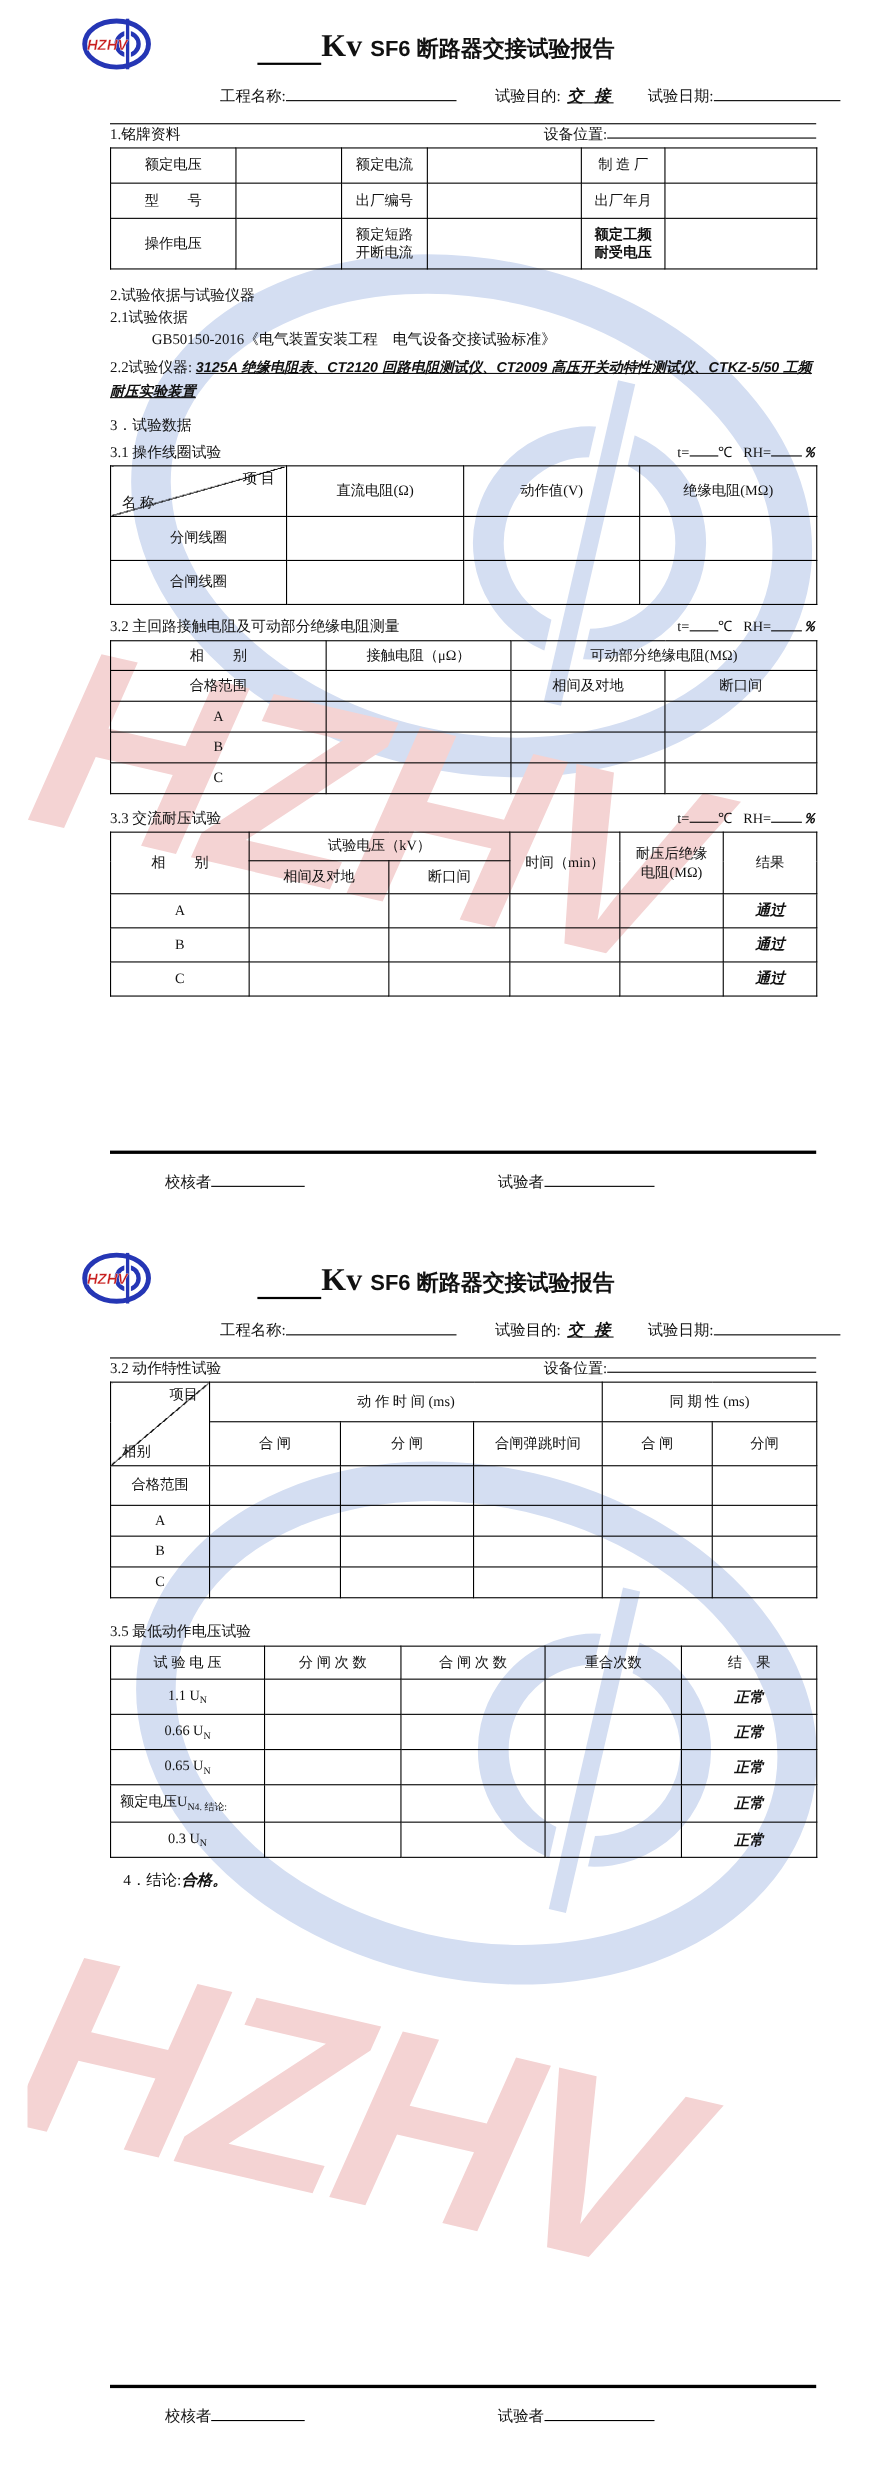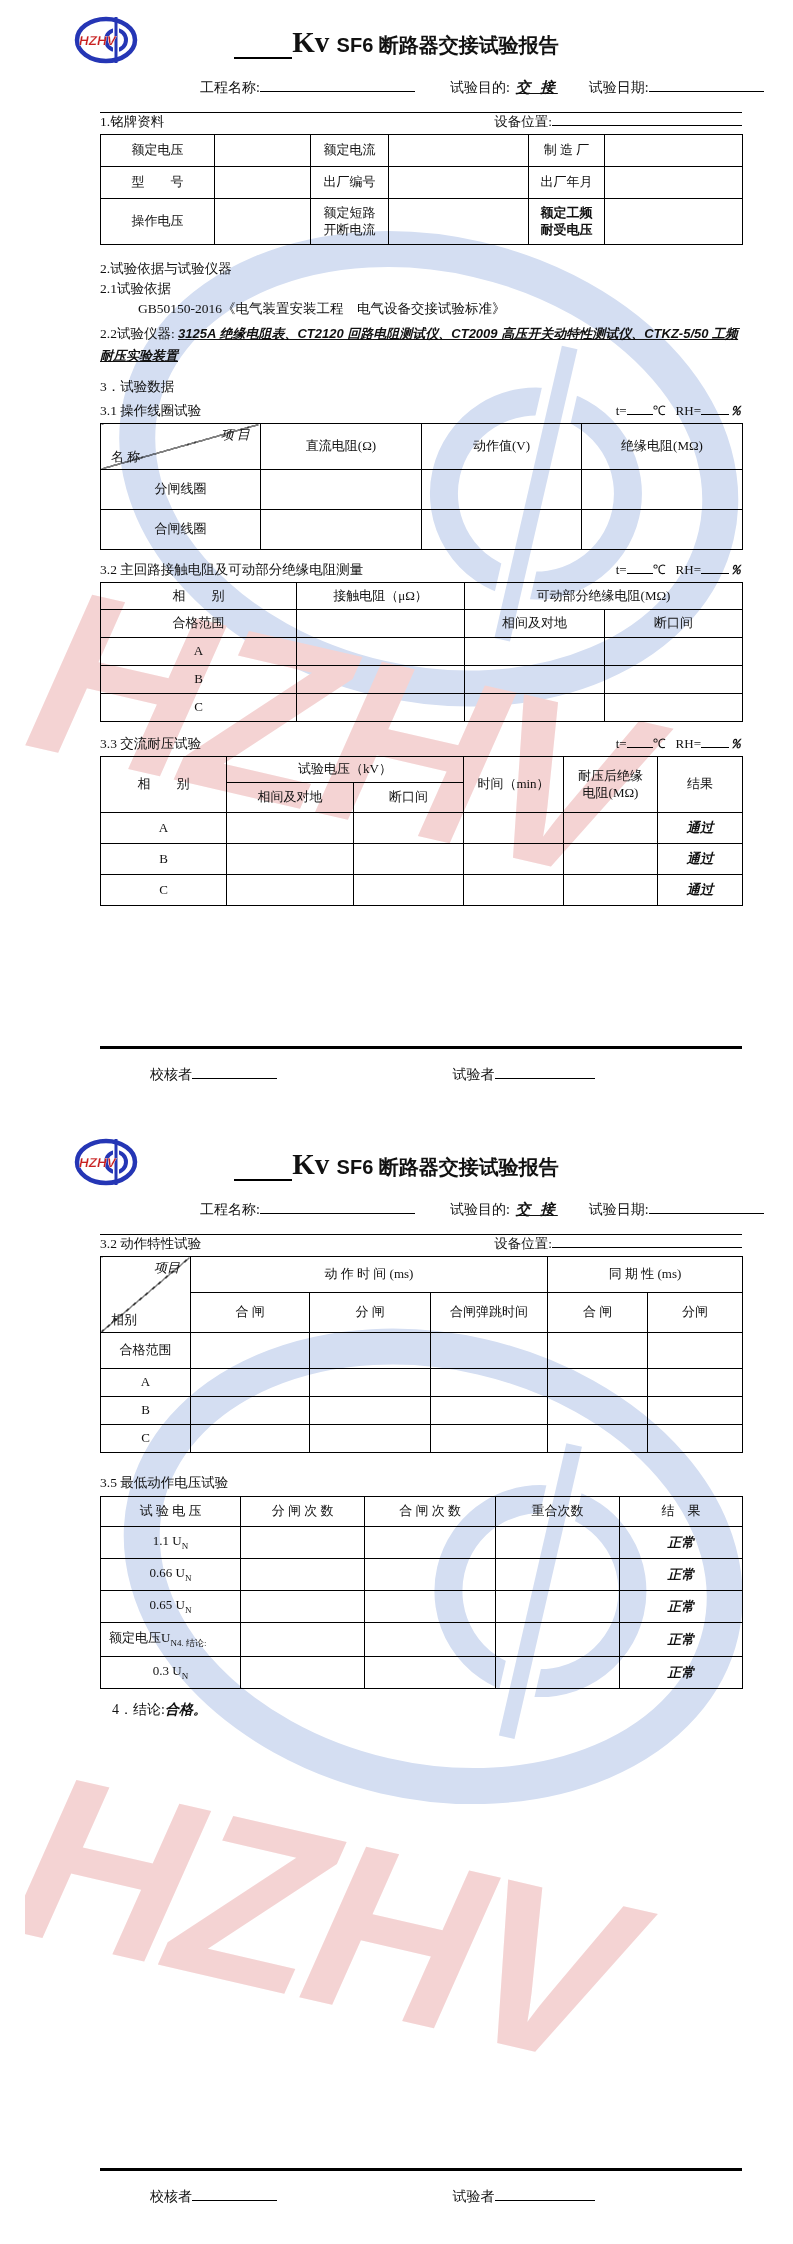--- a/index.html
+++ b/index.html
@@ -23,21 +23,21 @@
   .secrow{display:flex;justify-content:space-between;align-items:flex-end;margin-top:8px;margin-bottom:3px;}
   .sec-title{font-size:13.5px;}
   .plain{margin:0;line-height:20px;}
   .env{white-space:nowrap;font-size:13px;}
   .envgap{display:inline-block;width:10px;}
   .pct{font-family:"Liberation Sans",sans-serif;font-weight:bold;font-style:italic;}
   
   table{border-collapse:collapse;table-layout:fixed;width:642px;background:transparent;}
   td{border:1px solid #000;text-align:center;vertical-align:middle;padding:0 2px;font-size:13px;line-height:1.3;overflow:hidden;}
   .diag{position:relative;background-image:linear-gradient(to bottom right,transparent calc(50% - 1px),#000 calc(50% - 1px),#000 50%,transparent 50%);}
-  .diag .dt{position:absolute;top:3px;right:10px;font-style:italic;}
+  .diag .dt{position:absolute;top:3px;right:10px;}
   .diag .db{position:absolute;bottom:3px;left:10px;}
   .bold2{font-family:"Liberation Sans",sans-serif;font-weight:bold;}
   .pass{font-family:"Liberation Sans",sans-serif;font-weight:bold;font-style:italic;font-size:13.5px;}
   .instr{font-family:"Liberation Sans",sans-serif;font-weight:bold;font-style:italic;text-decoration:underline;font-size:13px;line-height:22px;}
   .sub9{font-size:9px;}
   
   .page-footer{position:absolute;left:100px;right:51px;top:1046px;}
   .thick{border-top:3px solid #000;}
   .sigrow{margin-top:14px;white-space:nowrap;font-size:14px;}
   .sig1{margin-left:50px;}

